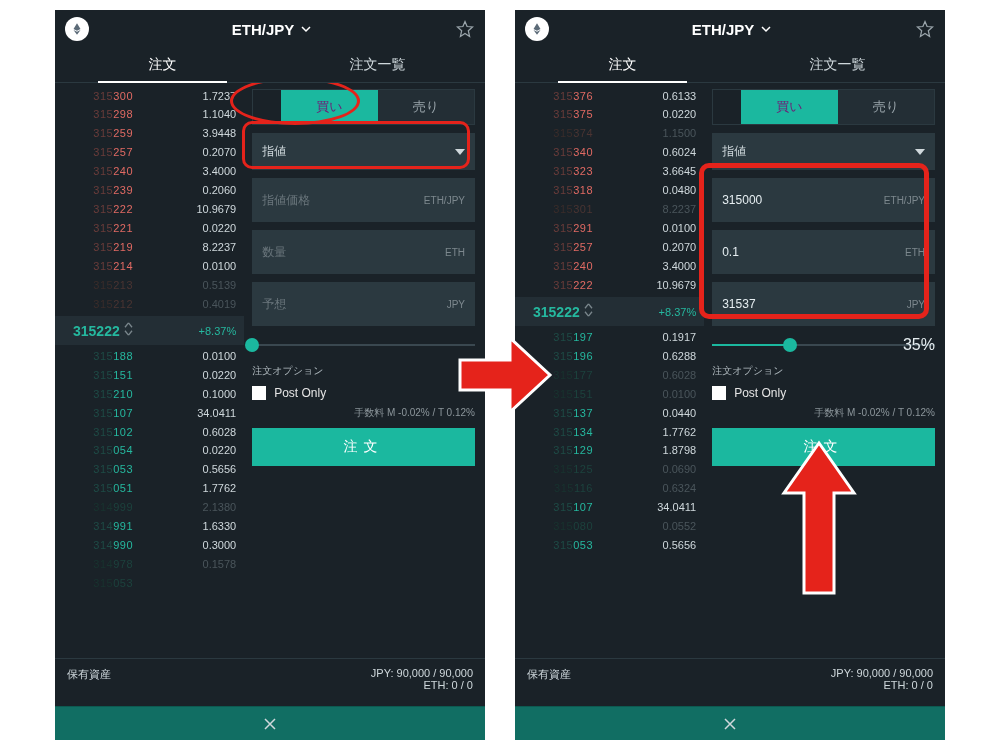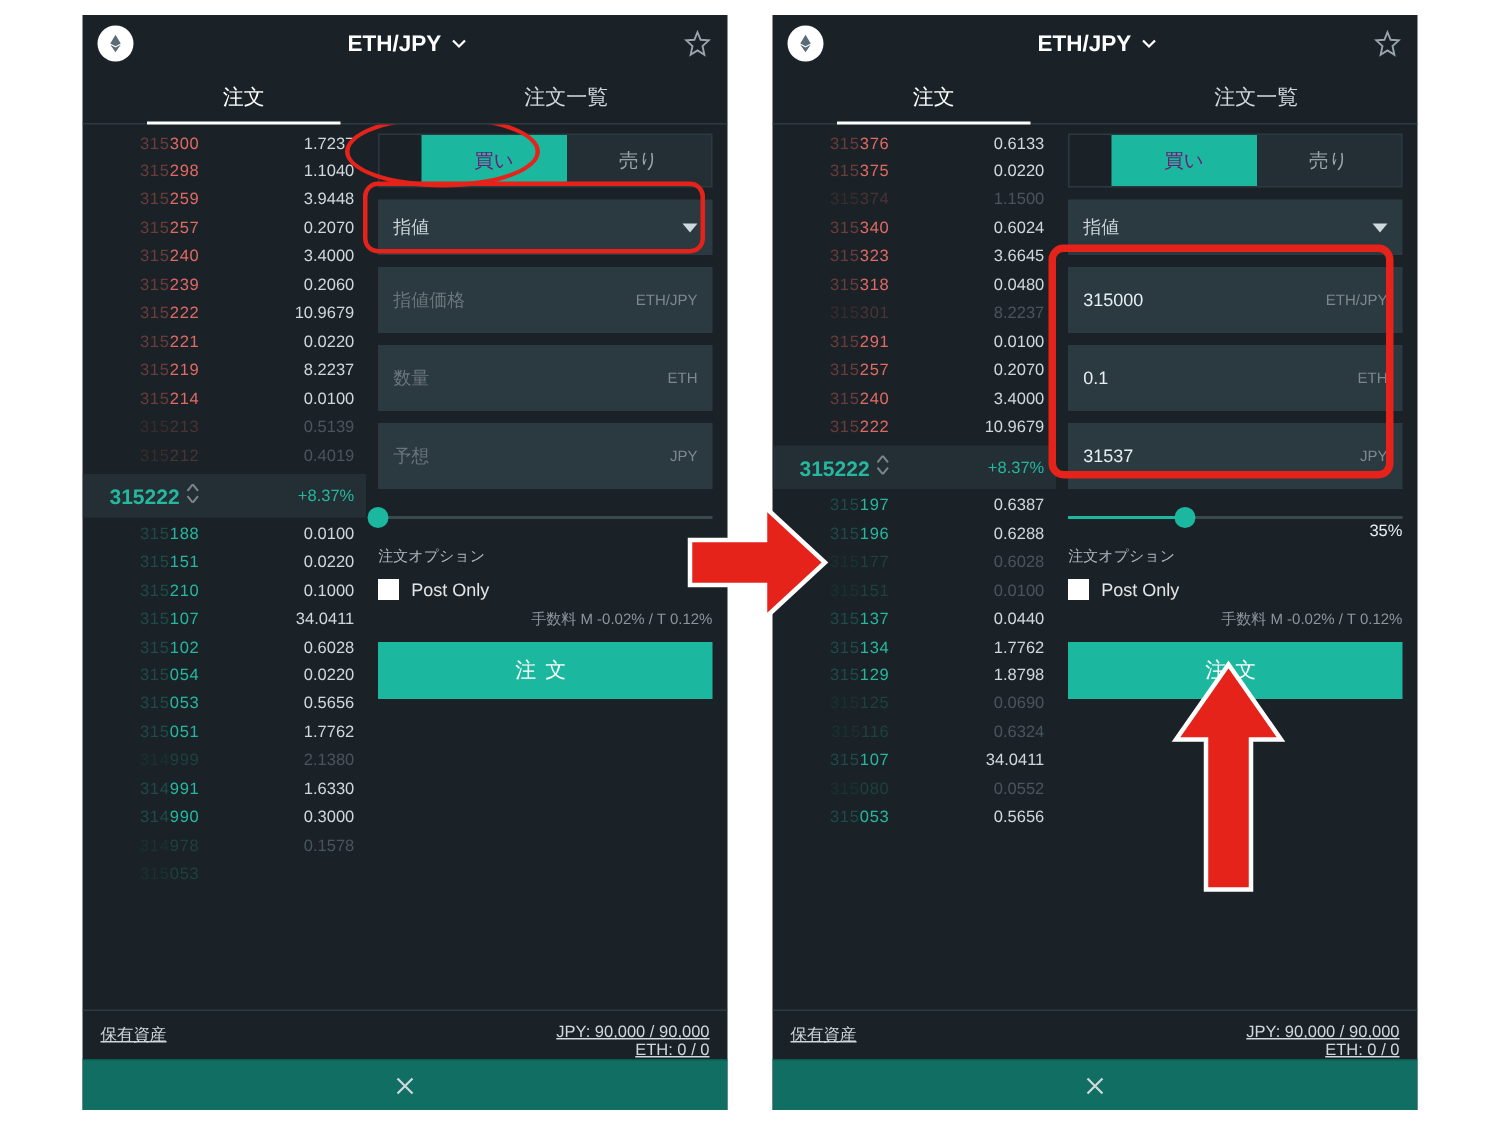--- a/index.html
+++ b/index.html
@@ -117,34 +117,34 @@
     display: flex; justify-content: space-between; align-items: center;
     font-size: 12px; height: 44px;
   }
   .field .ph { color: #6a767c; }
   .field .val { color: #e6eef1; }
   .field .unit { color: #7d888e; font-size: 10px; }
   .slider-row { position: relative; height: 22px; display:flex; align-items:center;}
   .slider-track { position:absolute; left:0; right:0; top:10px; height:2px; background:#3a4850;}
   .slider-fill  { position:absolute; left:0; top:10px; height:2px; background:#1bb89f;}
   .slider-thumb { position:absolute; top:4px; width:14px; height:14px; border-radius:50%; background:#1bb89f; transform:translateX(-50%);}
-  .slider-label { position:absolute; right:0; top:14px; font-size:11px; color:#e6eef1;text-align:center;}
+  .slider-label { position:absolute; right:0; top:2px; font-size:16px; color:#e6eef1;text-align:center;}
   .opts-label { font-size: 10px; color: #aeb8bd; }
   .checkbox-row { display:flex; align-items:center; gap:8px; font-size:12px; color:#e5e5e5;}
   .checkbox-row .box { width:14px; height:14px; background:#fff; }
   .fee { text-align:right; font-size:10px; color:#8c969b; margin-top:-2px;}
   .submit {
     background:#1bb89f; color:#fff; text-align:center; padding:10px 0;
     font-size:14px; letter-spacing:6px;
   }
   .footer {
     border-top:1px solid #2b3940;
-    padding:8px 12px 0 12px;
+    padding:8px 12px 15px 12px;
     display:flex; justify-content:space-between;
-    font-size:11px; color:#cfd8dc;text-decoration:underline;
+    font-size:11px; color:#cfd8dc;
   }
   .footer .right { text-align:right; }
   .closebar {
     background:#116e63; height:34px; display:flex; align-items:center; justify-content:center;
     color:#cfd8dc; font-size:18px; font-weight:300;
     border-top:1px solid #0d5a51;
   }
 
   
   .anno-circle {
@@ -428,21 +428,21 @@
           <span class="p">
             <span>315222</span>
             <span class="ud-arrows"><svg viewBox="0 0 10 16">
                 <path d="M5 1 L9 6 M5 1 L1 6 M5 15 L9 10 M5 15 L1 10"></path>
               </svg></span>
           </span>
           <span class="chg">+8.37%</span>
         </div>
         <div class="ob-row bid">
           <span class="price"><span class="price-lo">315</span><span class="price-hi">197</span></span>
-          <span class="qty">0.6387</span>
+          <span class="qty">0.1917</span>
         </div>
         <div class="ob-row bid">
           <span class="price"><span class="price-lo">315</span><span class="price-hi">196</span></span>
           <span class="qty">0.6288</span>
         </div>
         <div class="ob-row bid dim">
           <span class="price"><span class="price-lo">315</span><span class="price-hi">177</span></span>
           <span class="qty">0.6028</span>
         </div>
         <div class="ob-row bid dim">

